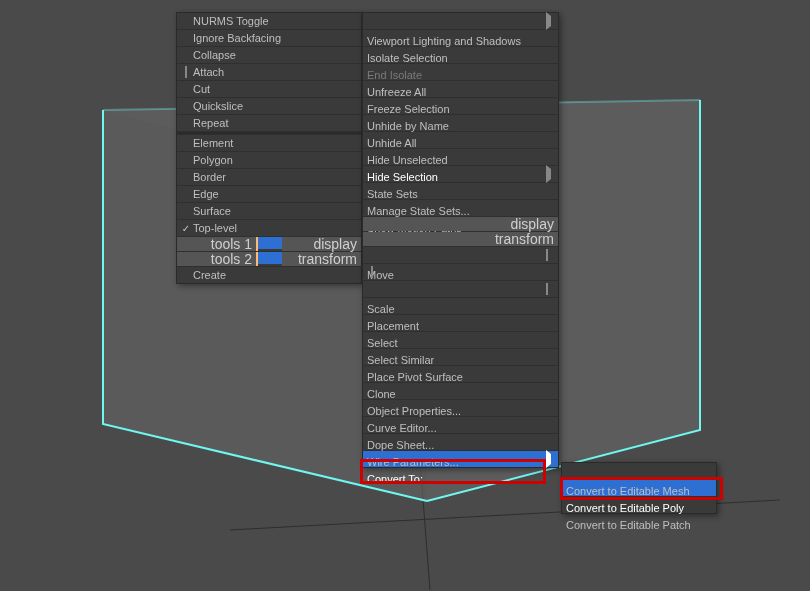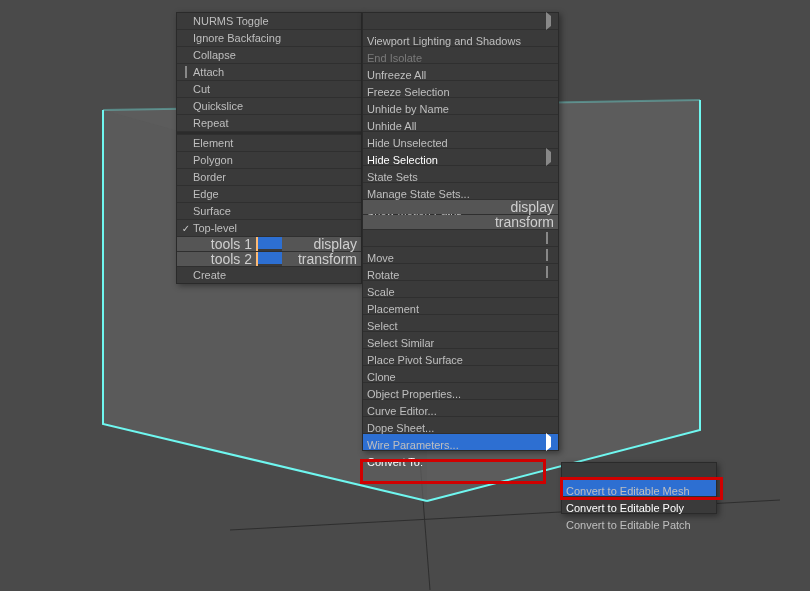--- a/index.html
+++ b/index.html
@@ -215,20 +215,24 @@
       <span class="glyph"></span>
       <span class="label">Create</span>
     </div>
   </div>
 
 <div class="menu right-align" id="menu-right" style="left:362px; top:12px; width:195px;">
 <div class="row">
       <span class="label">Viewport Lighting and Shadows</span>
       <span class="glyph"><span class="arrow"></span></span>
     </div>
+    <div class="row">
+      <span class="label">Isolate Selection</span>
+      <span class="glyph"></span>
+    </div>
     <div class="row disabled">
       <span class="label">End Isolate</span>
       <span class="glyph"></span>
     </div>
     <div class="row">
       <span class="label">Unfreeze All</span>
       <span class="glyph"></span>
     </div>
     <div class="row">
       <span class="label">Freeze Selection</span>
@@ -270,21 +274,20 @@
     <div class="twin">
       <div class="half right" style="justify-content:flex-end">
         <span>transform</span>
       </div>
     </div>
     <div class="row">
       <span class="label">Move</span>
       <span class="glyph"><span class="square-icon"></span></span>
     </div>
     <div class="row">
-      <span class="label">Rotate</span>
       <span class="glyph"><span class="square-icon"></span></span>
     </div>
     <div class="row">
       <span class="label">Scale</span>
       <span class="glyph"><span class="square-icon"></span></span>
     </div>
     <div class="row">
       <span class="label">Placement</span>
       <span class="glyph"></span>
     </div>

